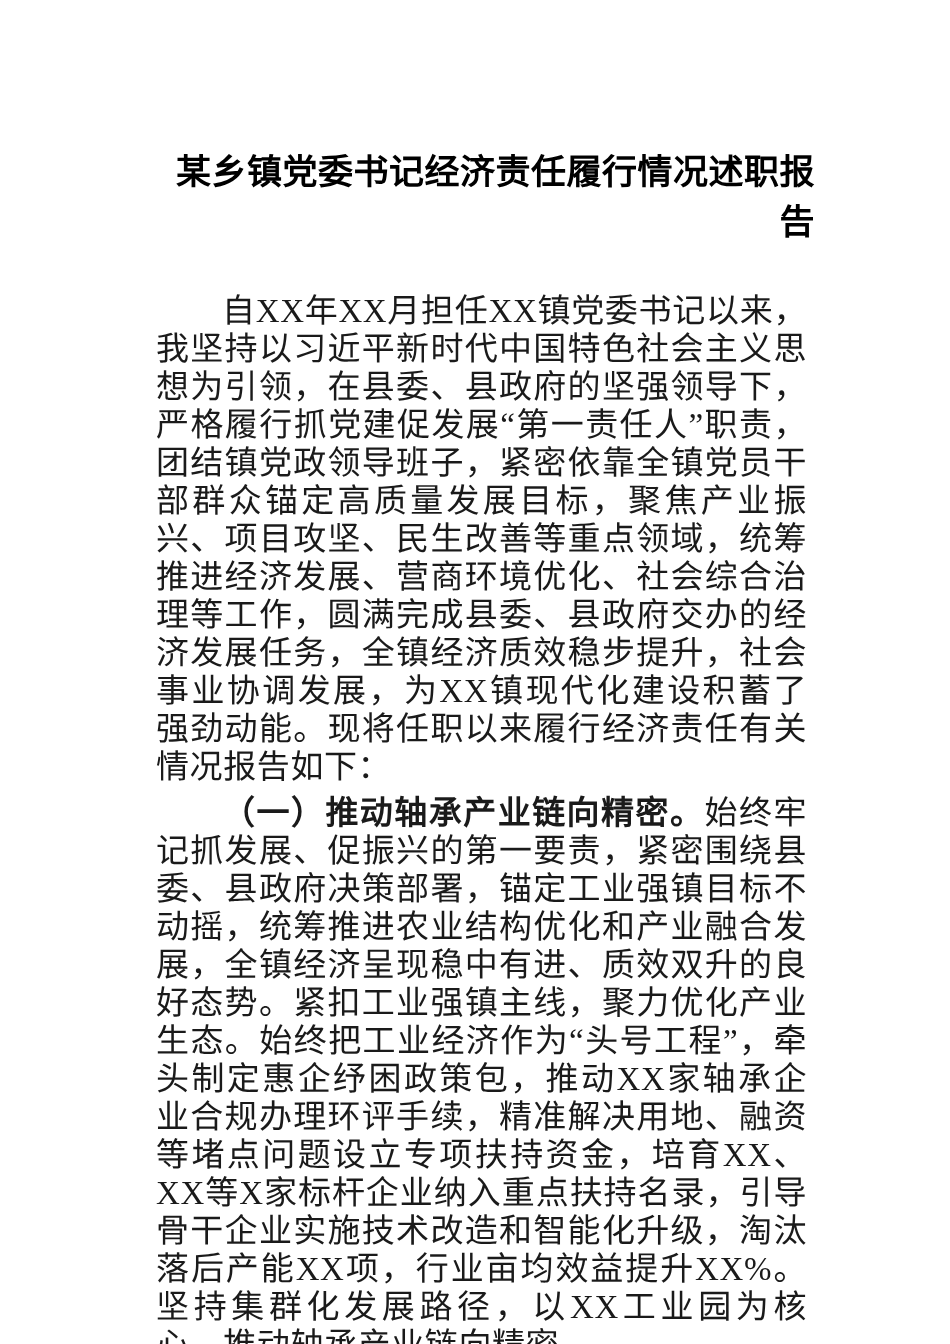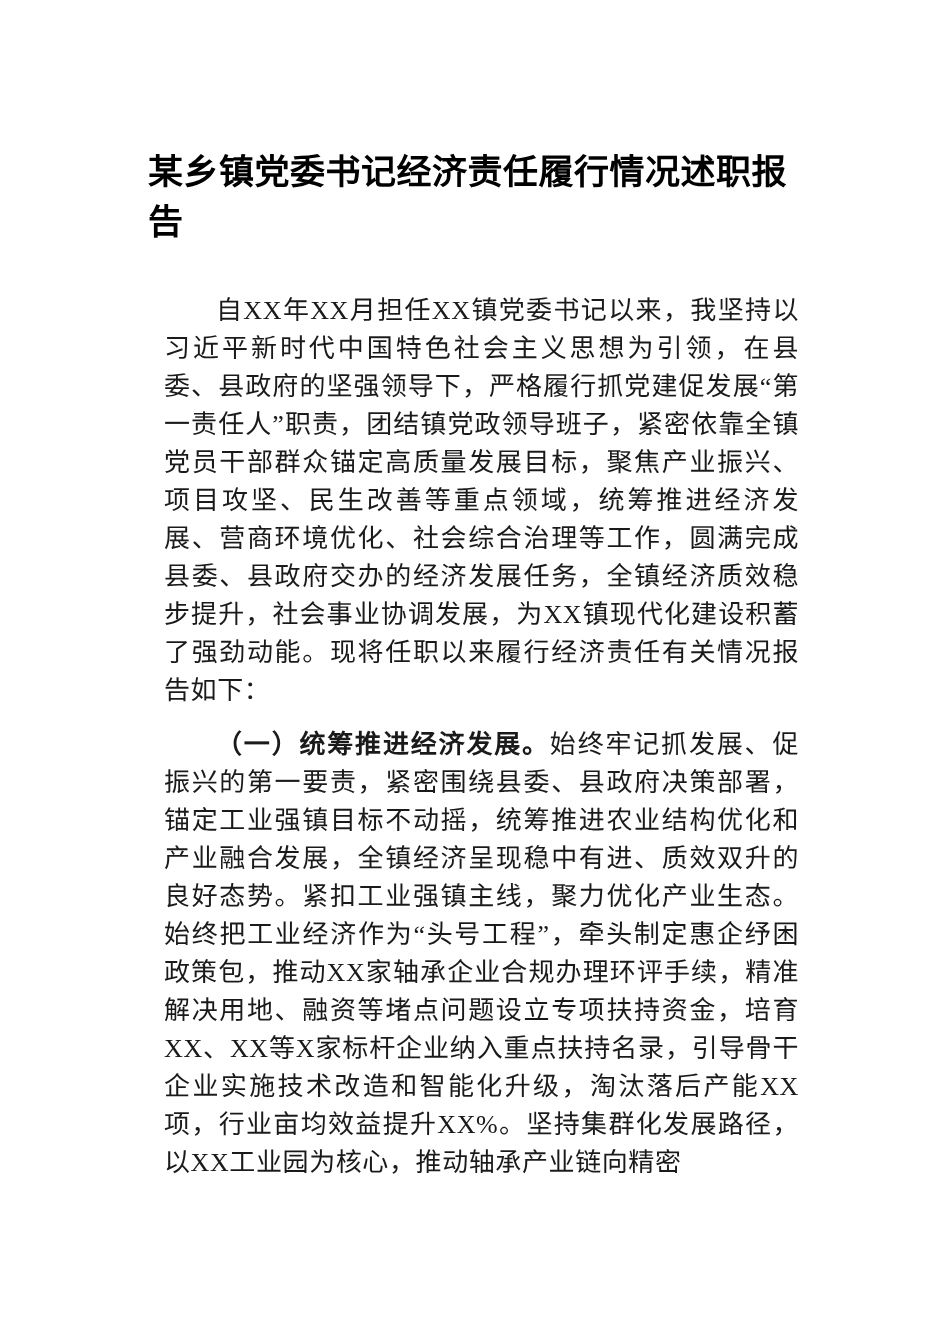--- a/index.html
+++ b/index.html
@@ -34,34 +34,34 @@
   }
 
   
   .doc-title {
     margin: 0;
     padding-top: 148px;
     font-family: "Liberation Serif", "DejaVu Serif", serif;
     font-weight: 700;
     font-size: 35px;
     line-height: 50px;
-    text-align: left;
+    text-align: right;
     letter-spacing: 0.5px;
     color: #000000;
   }
 
   
   .body-block {
     margin-top: 44px;
   }
 
   p.para {
-    margin: 16px;
+    margin: 8px;
     font-family: "Liberation Serif", "DejaVu Serif", serif;
-    font-size: 26px;
+    font-size: 33px;
     line-height: 38px;
     text-align: justify;
     text-justify: inter-ideograph;
     text-indent: 2em;
     letter-spacing: 0.6px;
     color: #1a1a1a;
   }
 
   
   p.heading-1 {
@@ -89,17 +89,17 @@
   <div class="page-body">
 
     <h1 class="doc-title">某乡镇党委书记经济责任履行情况述职报告</h1>
 
     <div class="body-block">
 
       <p class="para">自XX年XX月担任XX镇党委书记以来，我坚持以习近平新时代中国特色社会主义思想为引领，在县委、县政府的坚强领导下，严格履行抓党建促发展“第一责任人”职责，团结镇党政领导班子，紧密依靠全镇党员干部群众锚定高质量发展目标，聚焦产业振兴、项目攻坚、民生改善等重点领域，统筹推进经济发展、营商环境优化、社会综合治理等工作，圆满完成县委、县政府交办的经济发展任务，全镇经济质效稳步提升，社会事业协调发展，为XX镇现代化建设积蓄了强劲动能。现将任职以来履行经济责任有关情况报告如下：</p>
 
 
 
-      <p class="para"><span class="lead-bold">（一）统筹推进经济发展。</span><span>始终牢记抓发展、促振兴的第一要责，紧密围绕县委、县政府决策部署，锚定工业强镇目标不动摇，统筹推进农业结构优化和产业融合发展，全镇经济呈现稳中有进、质效双升的良好态势。紧扣工业强镇主线，聚力优化产业生态。始终把工业经济作为“头号工程”，牵头制定惠企纾困政策包，推动XX家轴承企业合规办理环评手续，精准解决用地、融资等堵点问题设立专项扶持资金，培育XX、XX等X家标杆企业纳入重点扶持名录，引导骨干企业实施技术改造和智能化升级，淘汰落后产能XX项，行业亩均效益提升XX%。坚持集群化发展路径，以XX工业园为核心，推动轴承产业链向精密</span></p>
+      <p class="para"><span class="lead-bold">（一）推动轴承产业链向精密。</span><span>始终牢记抓发展、促振兴的第一要责，紧密围绕县委、县政府决策部署，锚定工业强镇目标不动摇，统筹推进农业结构优化和产业融合发展，全镇经济呈现稳中有进、质效双升的良好态势。紧扣工业强镇主线，聚力优化产业生态。始终把工业经济作为“头号工程”，牵头制定惠企纾困政策包，推动XX家轴承企业合规办理环评手续，精准解决用地、融资等堵点问题设立专项扶持资金，培育XX、XX等X家标杆企业纳入重点扶持名录，引导骨干企业实施技术改造和智能化升级，淘汰落后产能XX项，行业亩均效益提升XX%。坚持集群化发展路径，以XX工业园为核心，推动轴承产业链向精密</span></p>
 
     </div>
   </div>
 </div>
 
 </body></html>

